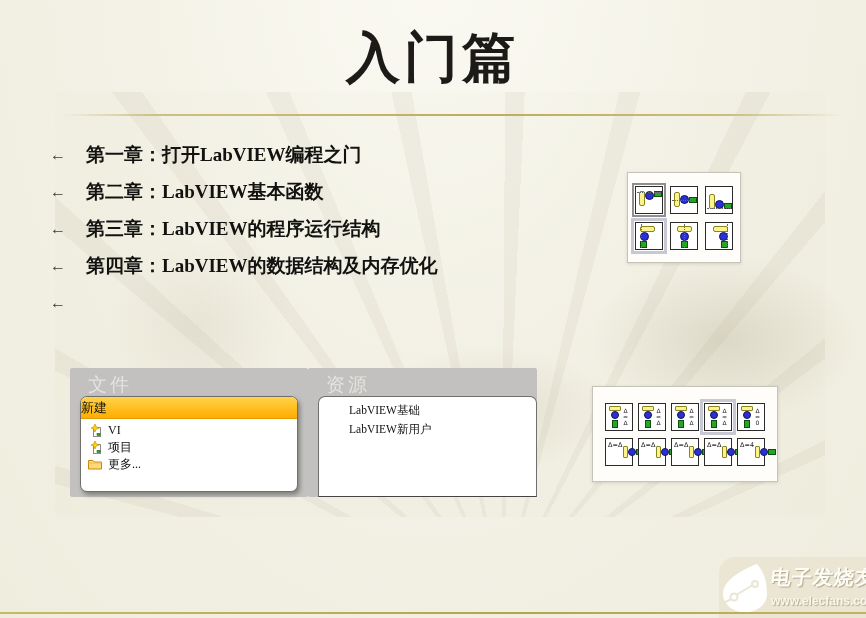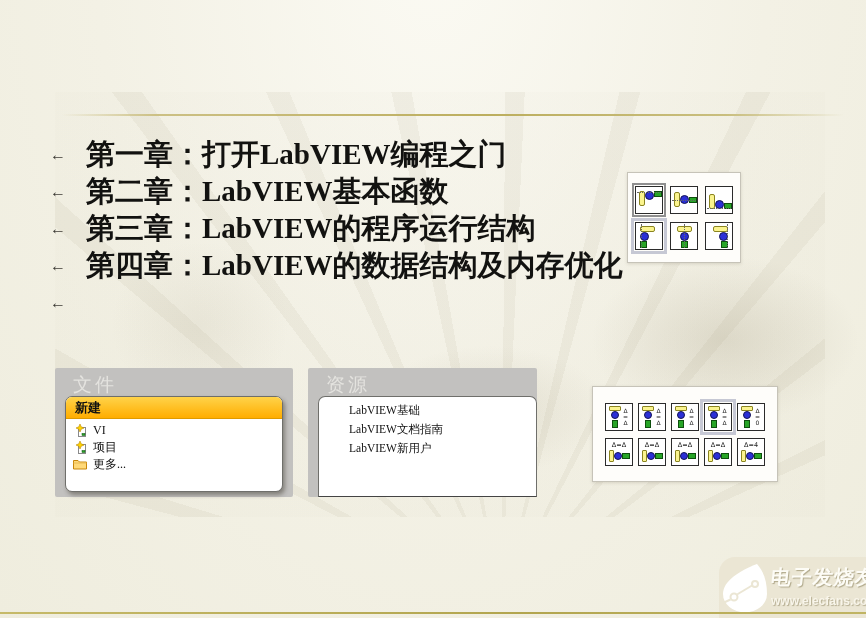--- a/index.html
+++ b/index.html
@@ -34,21 +34,21 @@
     background:linear-gradient(90deg, rgba(197,185,120,0) 0%, #CCC084 12%, #BCAE5E 55%, #C9BE7E 85%, rgba(197,185,120,0) 100%);
   }
   
   .chapters{position:absolute;left:44px;top:136px;width:600px;}
   .chapter{display:flex;align-items:center;height:37px;}
   .chapter .arrow{
     width:36px;flex:0 0 36px;font-size:16px;color:#3c3a34;text-align:left;padding-left:6px;
   }
   .chapter .txt{
     font-family:"Liberation Serif","DejaVu Serif",serif;
-    font-size:29px;font-weight:700;color:#121210;white-space:nowrap;
+    font-size:19px;font-weight:700;color:#121210;white-space:nowrap;
   }
   
   .palette{
     position:absolute;background:#FEFDFA;border:1px solid #C6C3B8;
     box-shadow:0 1px 3px rgba(90,85,60,0.18);
     display:flex;flex-wrap:wrap;align-content:center;justify-content:center;
   }
   .palette-align{left:627px;top:172px;width:114px;height:91px;column-gap:7px;row-gap:8px;padding:0 4px;box-sizing:border-box;}
   .palette-dist{left:592px;top:386px;width:186px;height:96px;column-gap:5px;row-gap:7px;padding:0 4px;box-sizing:border-box;}
   .pcell{
@@ -69,40 +69,40 @@
   .sb-s{width:8px;height:8px;border-radius:50%;background:#2B2FD6;border:1px solid #131357;}
   .sg-h{width:8px;height:6px;background:#27A527;border:1px solid #0d4f0d;}
   .sg-s{width:7px;height:7px;background:#27A527;border:1px solid #0d4f0d;}
   .sg-v{width:6px;height:8px;background:#27A527;border:1px solid #0d4f0d;}
   .dot-h{position:absolute;left:1px;right:1px;height:0;border-top:1px dotted #666;}
   .dot-v{position:absolute;top:1px;bottom:1px;width:0;border-left:1px dotted #666;}
   .vd-wrap{position:absolute;inset:0;display:flex;flex-direction:row;padding:2px;box-sizing:border-box;}
   .vd-shapes{display:flex;flex-direction:column;justify-content:space-between;align-items:center;flex:1 1 auto;}
   .vd-label{width:9px;display:flex;flex-direction:column;justify-content:center;align-items:center;
     font-size:6px;line-height:6px;color:#222;font-family:"DejaVu Sans",sans-serif;}
-  .hd-wrap{position:absolute;inset:0;display:flex;flex-direction:column;padding:2px;box-sizing:border-box;}
+  .hd-wrap{position:absolute;inset:0;display:flex;flex-direction:row;padding:2px;box-sizing:border-box;}
   .hd-label{height:8px;text-align:center;font-size:6.5px;line-height:8px;color:#222;font-family:"DejaVu Sans",sans-serif;}
   .hd-shapes{display:flex;flex-direction:row;justify-content:space-between;align-items:center;flex:1 1 auto;padding:0 1px;}
   
   .gpanel{position:absolute;background:#C2C1BF;border-radius:2px;}
-  .gpanel-file{left:55px;top:368px;width:238px;height:129px;}
+  .gpanel-file{left:70px;top:368px;width:238px;height:129px;}
   .gpanel-res{left:308px;top:368px;width:229px;height:129px;}
   .gpanel .gtitle{
     position:absolute;left:18px;top:4px;font-size:19px;letter-spacing:3px;color:#E4E3DF;
   }
   .card{
     position:absolute;background:#fff;border:1px solid #6F6F6B;box-sizing:border-box;
   }
   .card-file{left:10px;top:28px;width:218px;height:96px;border-radius:7px;
     box-shadow:2px 3px 4px rgba(55,52,40,0.45);}
   .card-res{left:10px;top:28px;width:219px;height:101px;border-radius:7px 7px 0 0;border-bottom:1px solid #444;}
   .bar-new{
     height:21px;line-height:21px;border-radius:6px 6px 0 0;
     background:linear-gradient(#FFD34A,#FFAD00);border-bottom:1px solid #DE9A00;
-    font-size:13px;font-weight:700;color:#111;padding-left:9px;
+    font-size:13px;font-weight:400;color:#111;
   }
   .bar-res{
     height:20px;line-height:20px;border-radius:6px 6px 0 0;
     background:#FBF2CE;border-bottom:1px solid #EADFB5;
     font-size:12px;font-weight:700;color:#111;padding-left:8px;
     font-family:"Liberation Serif","DejaVu Serif",serif;
   }
   .file-items{padding:3px 0 0 7px;}
   .file-item{display:flex;align-items:center;gap:6px;height:17px;
     font-size:12px;color:#111;font-family:"Liberation Serif","DejaVu Serif",serif;}
@@ -133,20 +133,21 @@
 </head>
 <body>
 
 <div class="slide">
 
   <div class="fan"></div>
   <div class="blob blob1"></div>
   <div class="blob blob2"></div>
   <div class="blob blob3"></div>
 
+  <div class="title">入门篇</div>
   <div class="title-rule"></div>
 
   <div class="chapters">
     <div class="chapter">
       <span class="arrow">←</span>
       <span class="txt">第一章：打开LabVIEW编程之门</span>
     </div>
     <div class="chapter">
       <span class="arrow">←</span>
       <span class="txt">第二章：LabVIEW基本函数</span>
@@ -374,21 +375,20 @@
         </div>
       </div>
     </div>
   </div>
 
   <div class="gpanel gpanel-res">
     <div class="gtitle">资源</div>
     <div class="card card-res">
       <div class="res-items">
         <div class="res-item">LabVIEW基础</div>
-        <div class="res-item">LabVIEW文档指南</div>
         <div class="res-item">LabVIEW新用户</div>
       </div>
     </div>
   </div>
 
   <div class="gold-line"></div>
   <div class="logo-block">
     <div class="logo-drop">
       <svg width="48" height="50" viewBox="0 0 48 50">
         <path d="M36 1 C 18 8, 2 18, 2 31 A 22 18.5 0 0 0 46 31 C 46 19, 43 9, 36 1 Z" fill="#FFFFFF"></path>

